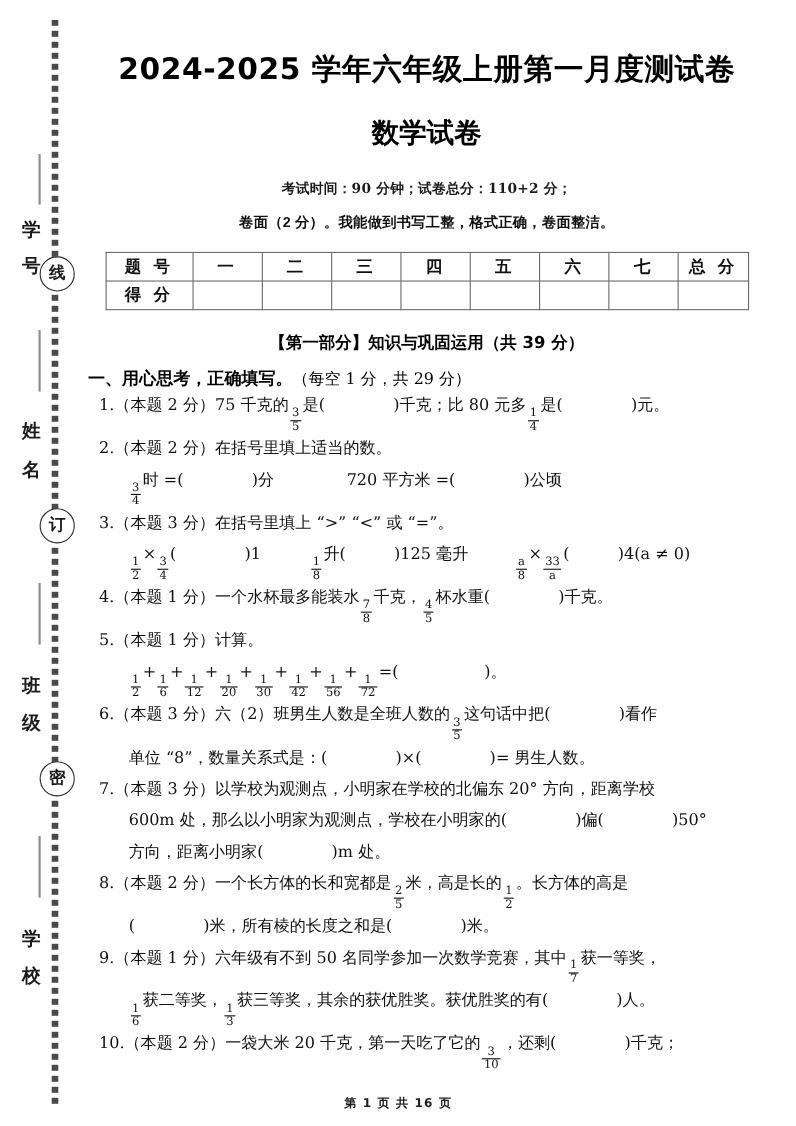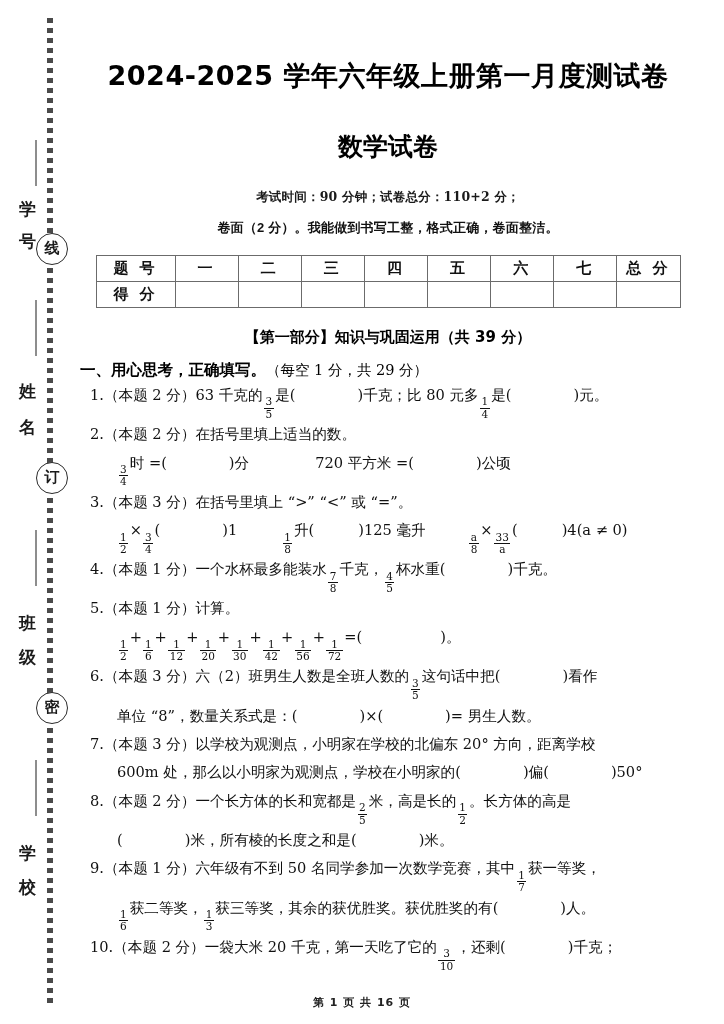--- a/index.html
+++ b/index.html
@@ -81,21 +81,21 @@
     padding: 0 28px 0 8px;
   }
 
   
   .paper-title {
     text-align: center;
     font-family: "DejaVu Sans", "Liberation Sans", sans-serif;
     font-weight: 700;
     font-size: 27px;
     letter-spacing: 0.5px;
-    margin: 16px;
+    margin: 3px;
     padding-top: 42px;
     color: #000;
     white-space: nowrap;
   }
   .paper-subtitle {
     text-align: center;
     font-family: "DejaVu Sans", "Liberation Sans", sans-serif;
     font-weight: 700;
     font-size: 25px;
     margin: 0;
@@ -264,21 +264,21 @@
     </table>
 
   <div class="part-header">【第一部分】知识与巩固运用（共 39 分）</div>
 
   <div class="section-head">
     <span>一、用心思考，正确填写。</span><span class="pts">（每空 1 分，共 29 分）</span>
   </div>
 
   <div class="q">
     <span class="q-line">
-      <span>1.</span><span>（本题 2 分）</span><span>63 千克的</span><span class="frac">
+      <span>1.</span><span>（本题 2 分）</span><span>75 千克的</span><span class="frac">
           <span class="num">3</span>
           <span class="den">5</span>
         </span><span>是(</span><span class="blank"></span><span>)千克；比 80 元多</span><span class="frac">
           <span class="num">1</span>
           <span class="den">4</span>
         </span><span>是(</span><span class="blank"></span><span>)元。</span>
     </span>
   </div>
 
   <div class="q">
@@ -374,20 +374,23 @@
     </span>
   </div>
 
   <div class="q">
     <span class="q-line">
       <span>7.</span><span>（本题 3 分）</span><span>以学校为观测点，小明家在学校的北偏东 20°  方向，距离学校</span>
     </span>
     <span class="q-line q-indent">
       <span>600m 处，那么以小明家为观测点，学校在小明家的(</span><span class="blank"></span><span>)偏(</span><span class="blank"></span><span>)50°</span>
     </span>
+    <span class="q-line q-indent">
+      <span>方向，距离小明家(</span><span class="blank"></span><span>)m 处。</span>
+    </span>
   </div>
 
   <div class="q">
     <span class="q-line">
       <span>8.</span><span>（本题 2 分）</span><span>一个长方体的长和宽都是</span><span class="frac">
           <span class="num">2</span>
           <span class="den">5</span>
         </span><span>米，高是长的</span><span class="frac">
           <span class="num">1</span>
           <span class="den">2</span>

